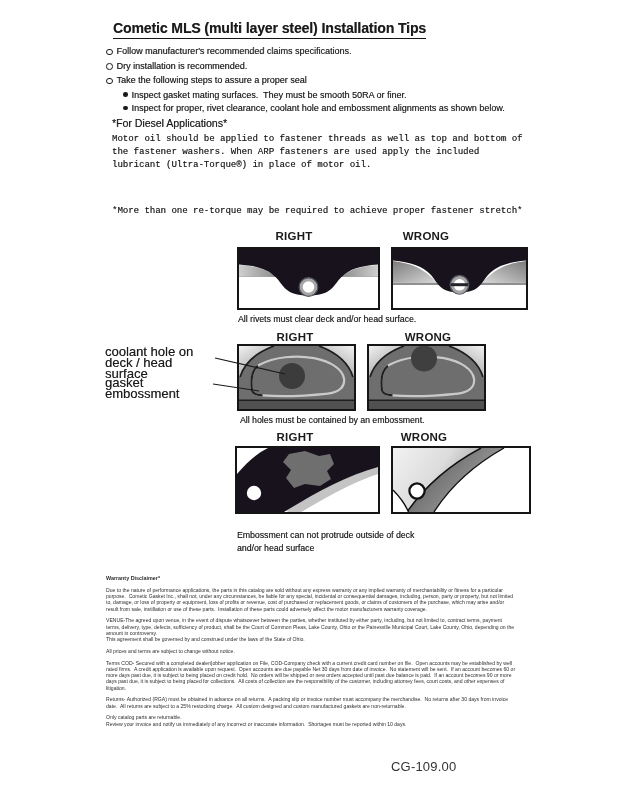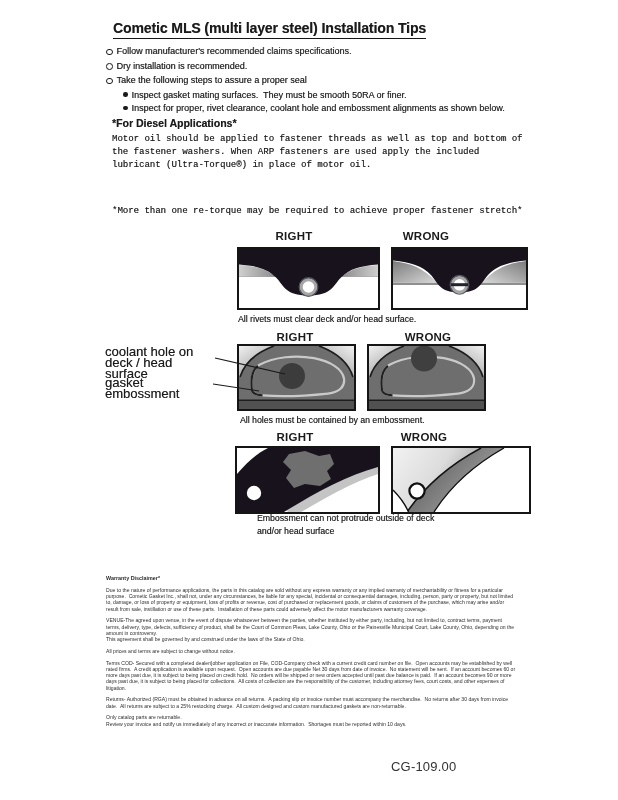--- a/index.html
+++ b/index.html
@@ -12,21 +12,21 @@
   .title{left:113px;top:20px;font-size:14px;font-weight:700;letter-spacing:-0.1px;
          border-bottom:1.6px solid #151515;padding-bottom:2px;}
 
   .bullet-row{left:106px;display:flex;align-items:flex-start;font-size:9px;line-height:11px;}
   .circ{display:inline-block;width:4.6px;height:4.6px;border:1.1px solid #1a1a1a;border-radius:50%;
         margin:2.6px 4px 0 0;flex:0 0 auto;}
   .sub-row{left:123px;display:flex;align-items:flex-start;font-size:9px;line-height:11px;}
   .dot{display:inline-block;width:4.6px;height:4.6px;background:#1a1a1a;border-radius:50%;
        margin:2.6px 4px 0 0;flex:0 0 auto;}
 
-  .h2{font-size:10.5px;font-weight:700;}
+  .h2{font-size:10.5px;font-weight:400;}
   .body-p{font-size:9px;line-height:12.8px;width:415px;font-family:Liberation Mono, monospace;}
 
   .dg-label{font-size:11.5px;font-weight:700;transform:translateX(-50%);letter-spacing:0.2px;}
   .dg-box{border:2px solid #151515;box-sizing:border-box;background:#fff;}
   .dg-box svg{display:block;width:100%;height:100%;}
   .caption{font-size:8.7px;line-height:13.3px;white-space:pre-line;}
 
   .side-label{font-size:13px;line-height:11px;width:110px;text-align:left;white-space:pre-line;}
 
   .warranty{left:106px;top:575px;width:410px;font-size:5.1px;line-height:6.25px;color:#2e2e2e;}
@@ -212,21 +212,21 @@
       <path d="M0,0 H88 C58,16 32,38 14,64 H0 Z" fill="url(#g6a)"></path>
       <path d="M88,0 H111 C81,17 57,39 41,64 H14 C32,38 58,16 88,0 Z" fill="url(#g6b)"></path>
       <path d="M88,0 C58,16 32,38 14,64" fill="none" stroke="#101010" stroke-width="1.5"></path>
       <path d="M111,0 C81,17 57,39 41,64" fill="none" stroke="#101010" stroke-width="1.3"></path>
       <path d="M0,42 C7,49 12,56 15.5,64 L0,64 Z" fill="#ffffff"></path>
       <path d="M0,42 C7,49 12,56 15.5,64" fill="none" stroke="#101010" stroke-width="1.4"></path>
       <circle cx="24" cy="43" r="7.6" fill="#ffffff" stroke="#101010" stroke-width="2.2"></circle>
     </svg>
   </div>
 
-  <div class="abs caption ink" style="left:237px;top:512px;margin-left:20px;">Embossment can not protrude outside of deck
+  <div class="abs caption ink" style="left:237px;top:529px;">Embossment can not protrude outside of deck
 and/or head surface</div>
 
   <div class="abs warranty">
     <div class="w-head">Warranty Disclaimer*</div>
     <p class="pre">Due to the nature of performance applications, the parts in this catalog are sold without any express warranty or any implied warranty of merchantability or fitness for a particular purpose.  Cometic Gasket Inc., shall not, under any circumstances, be liable for any special, incidental or consequential damages, including, person, party or property, but not limited to, damage, or loss of property or equipment, loss of profits or revenue, cost of purchased or replacement goods, or claims of customers of the purchase, which may arise and/or result from sale, instillation or use of these parts.  Installation of these parts could adversely affect the motor manufacturers warranty coverage.</p>
     <p class="pre tight">VENUE-The agreed upon venue, in the event of dispute whatsoever between the parties, whether instituted by either party, including, but not limited to, contract terms, payment terms, delivery, type, defects, sufficiency of product, shall be the Court of Common Pleas, Lake County, Ohio or the Painesville Municipal Court, Lake County, Ohio, depending on the amount in controversy.</p>
     <p class="pre">This agreement shall be governed by and construed under the laws of the State of Ohio.</p>
     <p class="pre">All prices and terms are subject to change without notice.</p>
     <p class="pre">Terms COD- Secured with a completed dealer/jobber application on File, COD-Company check with a current credit card number on file.  Open accounts may be established by well rated firms.  A credit application is available upon request.  Open accounts are due payable Net 30 days from date of invoice.  No statement will be sent.  If an account becomes 60 or more days past due, it is subject to being placed on credit hold.  No orders will be shipped or new orders accepted until past due balance is paid.  If an account becomes 90 or more days past due, it is subject to being placed for collections.  All costs of collection are the responsibility of the customer, including attorney fees, court costs, and other expenses of litigation.</p>
     <p class="pre">Returns- Authorized (RGA) must be obtained in advance on all returns.  A packing slip or invoice number must accompany the merchandise.  No returns after 30 days from invoice date.  All returns are subject to a 25% restocking charge.  All custom designed and custom manufactured gaskets are non-returnable.</p>

